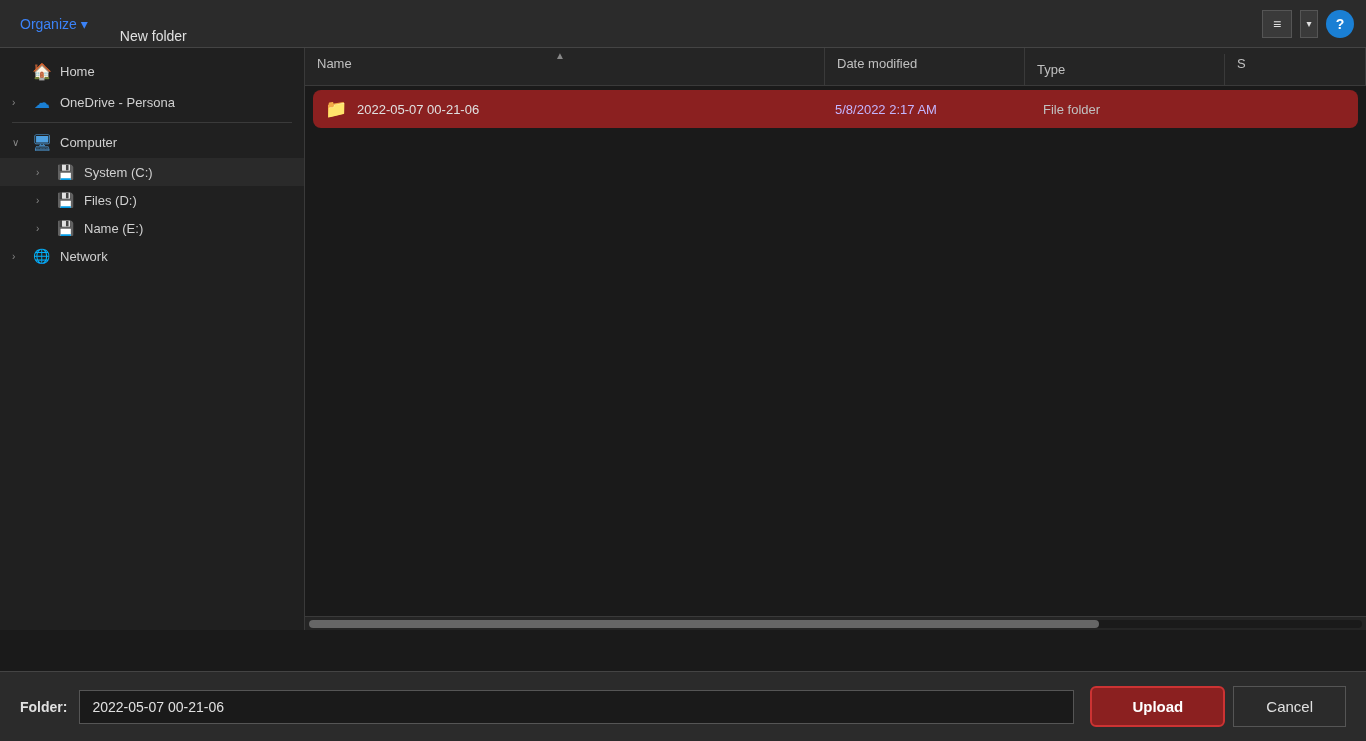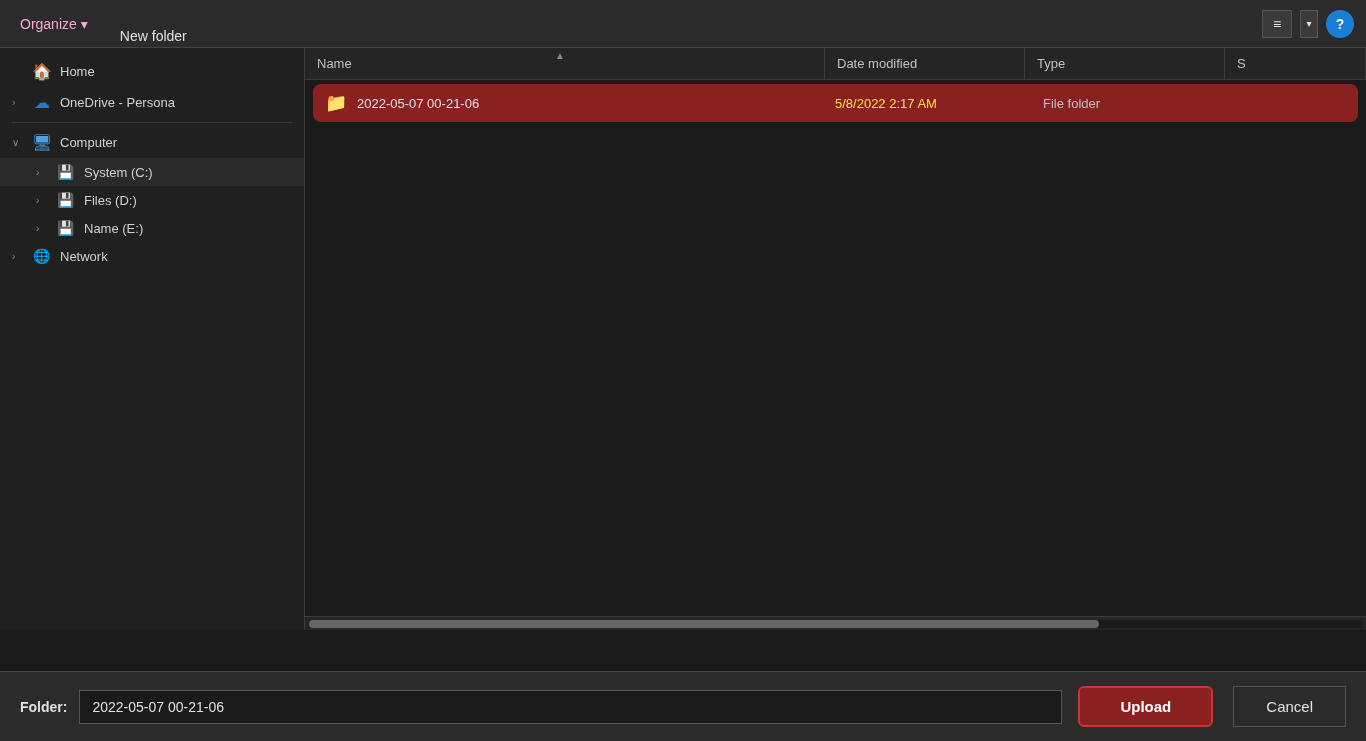--- a/index.html
+++ b/index.html
@@ -31,21 +31,21 @@
       gap: 16px;
     }
     .toolbar-right {
       display: flex;
       align-items: center;
       gap: 8px;
     }
     .organize-btn {
       background: none;
       border: none;
-      color: #f9a8d4;
+      color: #3b82f6;
       font-size: 14px;
       cursor: pointer;
       display: flex;
       align-items: center;
       gap: 4px;
       padding: 4px 8px;
       text-align: right;
     }
     .new-folder-btn {
       background: none;
@@ -163,21 +163,21 @@
     }
     .col-header {
       padding: 8px 12px;
       border-right: 1px solid #3a3a3a;
       cursor: pointer;
       user-select: none;
       position: relative;
     }
     .col-name { width: 520px; }
     .col-date { width: 200px; }
-    .col-type { width: 200px; }
+    .col-type { width: 200px; margin-top: 6px; }
     .col-size { flex: 1; }
 
     
     .file-list {
       flex: 1;
       overflow-y: auto;
       overflow-x: hidden;
     }
     .file-row {
       display: flex;
@@ -197,21 +197,21 @@
       font-size: 18px;
       width: 24px;
       text-align: center;
     }
     .file-name {
       width: 470px;
       color: #e0e0e0;
     }
     .file-date {
       width: 200px;
-      color: #fde047;
+      color: #c4b5fd;
     }
     .file-type {
       width: 200px;
       color: #c0c0c0;
     }
 
     
     .h-scrollbar-area {
       height: 14px;
       background: #252525;
@@ -405,21 +405,21 @@
       </div>
     </div>
   </div>
 </div>
 
 <div class="bottom-section">
   <div class="folder-row">
     <span class="folder-label">Folder:</span>
     <input class="folder-input" type="text" value="2022-05-07 00-21-06" style="">
   </div>
-  <div style="display:flex;gap:20px;">
+  <div style="display:flex;gap:8px;">
     <button class="upload-btn">
       <span>Upload</span>
     </button>
     <button class="cancel-btn">
       <span>Cancel</span>
     </button>
   </div>
 </div>
 
 </body></html>

